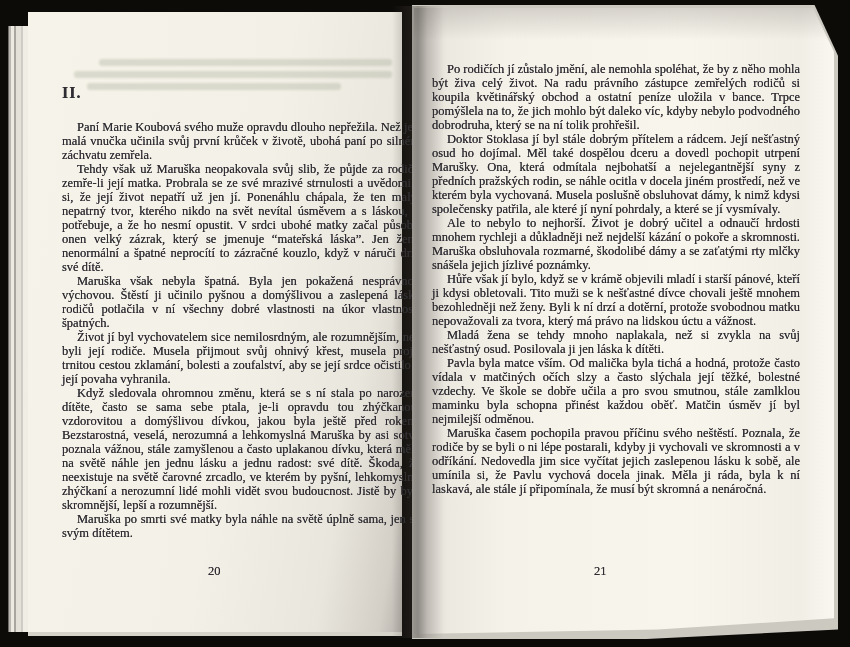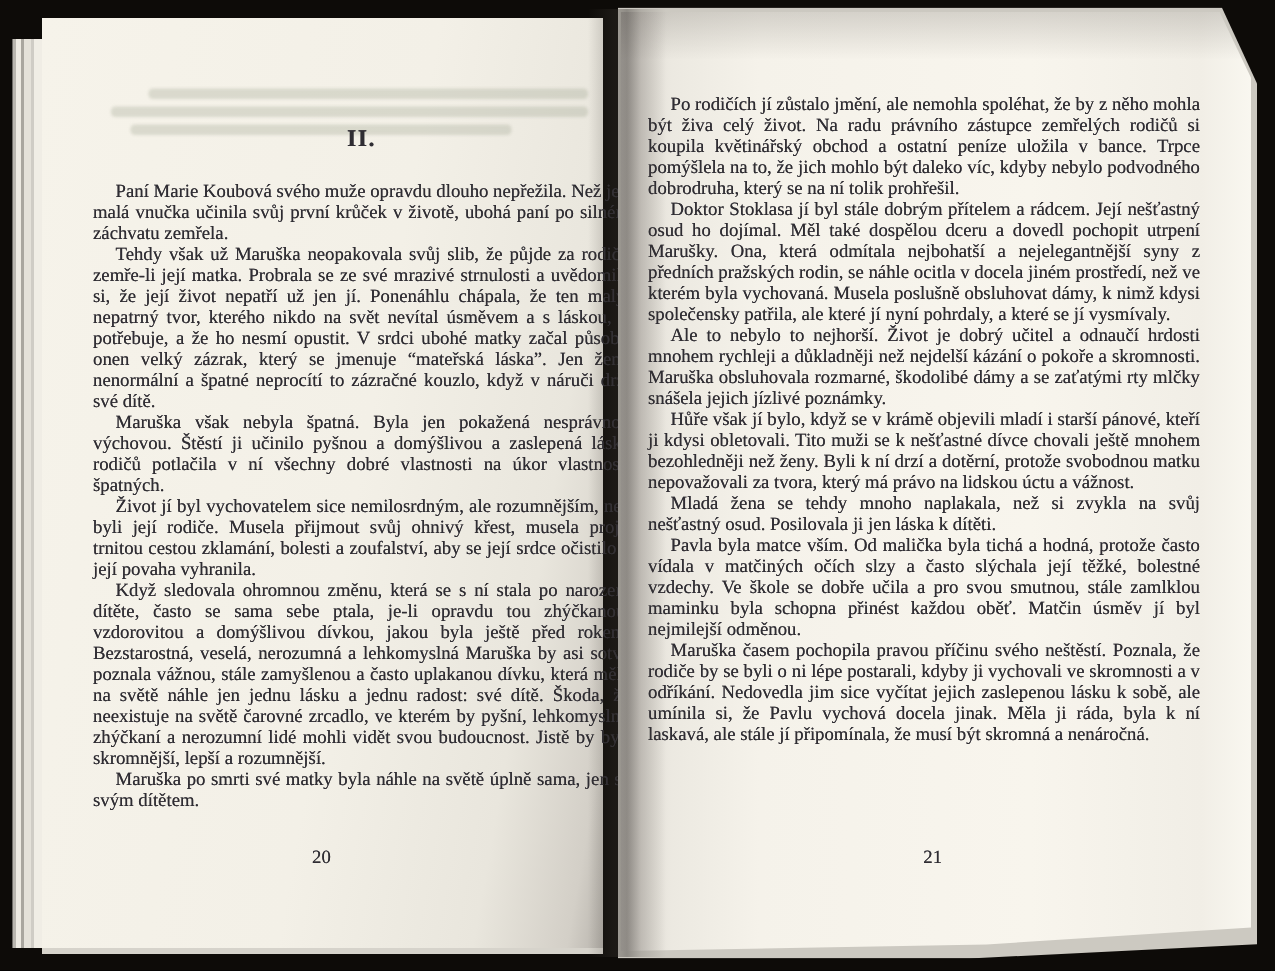--- a/index.html
+++ b/index.html
@@ -44,26 +44,26 @@
   }
   .text-block{
     position:absolute;text-align:justify;
     font-size:12.5px;line-height:14px;
     text-shadow:0 0 .4px rgba(47,45,51,.85);
   }
   .text-block p{margin:0;text-indent:15px;}
   .text-left{left:34px;top:74px;width:358px;}
   .text-right{left:18px;top:54px;width:368px;}
   .chapter-heading{
-    margin:0 0 20px 0;text-align:center;text-indent:0;
+    margin:0 0 20px 0;text-indent:0;
     font-size:16px;font-weight:bold;letter-spacing:1px;
   }
   .page-num{position:absolute;font-size:12.5px;text-shadow:0 0 .4px rgba(47,45,51,.85);}
   .pn-left{left:180px;top:552px;width:40px;text-align:left;}
-  .pn-right{left:180px;top:556px;width:34px;text-align:right;}
+  .pn-right{left:180px;top:556px;width:34px;text-align:left;}
   
   .show-through{position:absolute;left:46px;top:42px;width:318px;filter:blur(1.1px);}
   .show-through .st{display:block;height:7px;border-radius:3px;background:rgba(146,154,132,.28);margin:5px 0;}
   .show-through .st.l1{width:92%;margin-left:8%;}
   .show-through .st.l2{width:100%;}
   .show-through .st.l3{width:80%;margin-left:4%;}
 </style>
 </head>
 <body>
 

